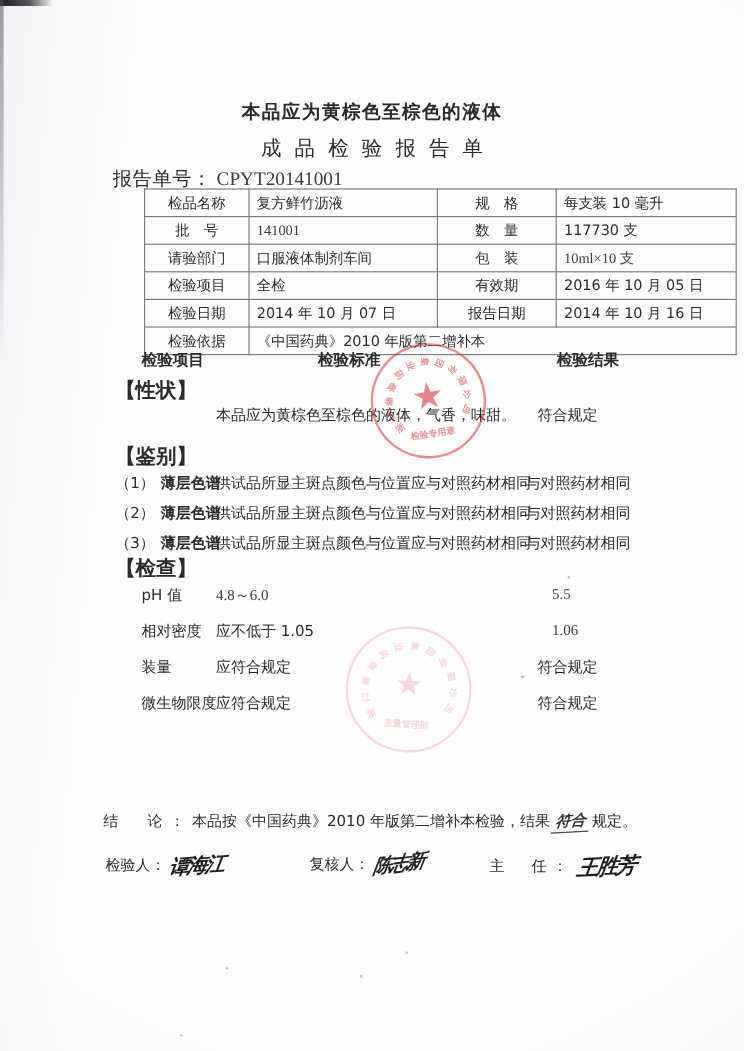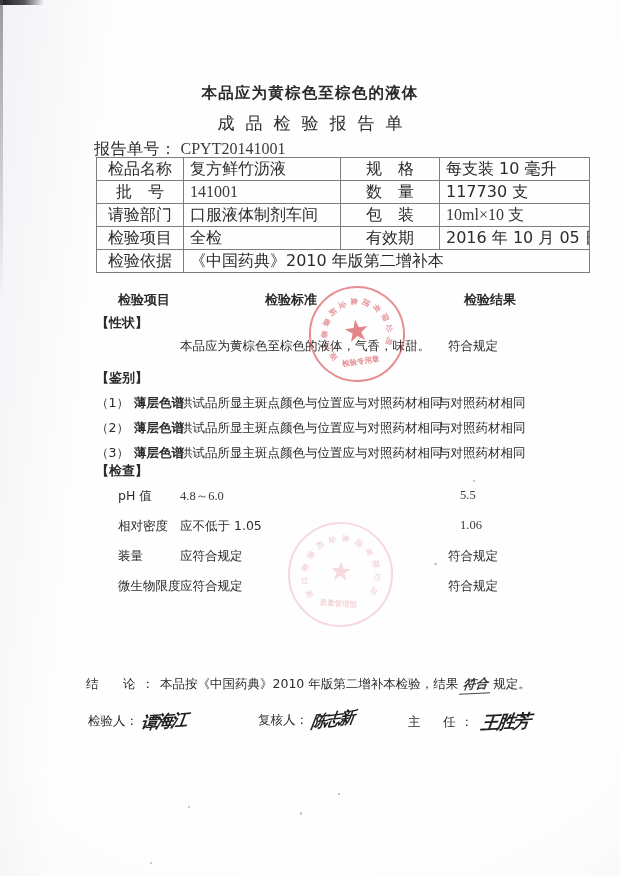--- a/index.html
+++ b/index.html
@@ -65,24 +65,24 @@
   .report-no .rn-label { letter-spacing: 0.5px; }
   .report-no .rn-value {
     font-family: "Liberation Serif", "DejaVu Serif", serif;
     margin-left: 4px;
     color: #3a3a3a;
   }
 
   
   #info-table {
     position: absolute;
-    left: 96px; top: 157px;
+    left: 120px; top: 157px;
     width: 441px;
     border-collapse: collapse;
-    font-size: 16px;
+    font-size: 12px;
     table-layout: fixed;
     padding-left: 28px;
   }
   #info-table td {
     border: 1px solid #7d7d85;
     height: 22px;
     padding: 0 6px;
     vertical-align: middle;
     white-space: nowrap;
     overflow: hidden;
@@ -108,21 +108,21 @@
     font-weight: bold;
   }
   .col-headers .ch-item { position: absolute; left: 118px; }
   .col-headers .ch-std  { position: absolute; left: 265px; }
   .col-headers .ch-res  { position: absolute; left: 464px; }
 
   
   .sec-title {
     position: absolute;
     left: 96px;
-    font-size: 13px;
+    font-size: 17px;
     font-weight: bold;
   }
   .cell-item { position: absolute; left: 118px; font-size: 12.5px; white-space: nowrap; }
   .cell-std  { position: absolute; left: 180px; font-size: 12.5px; white-space: nowrap; }
   .cell-res  { position: absolute; left: 448px; font-size: 12.5px; white-space: nowrap; }
   .cell-res.num { left: 460px; font-family: "Liberation Serif","DejaVu Serif",serif; color:#3a3a3a; }
   .cell-std.num { font-family: "Liberation Serif","DejaVu Serif",serif; color:#3a3a3a; }
   .ident-no { position: absolute; left: 96px; font-size: 12.5px; white-space: nowrap; }
   .ident-name { position: absolute; left: 134px; font-size: 12.5px; font-weight: bold; white-space: nowrap; }
   .ident-std { position: absolute; left: 180px; font-size: 12.5px; white-space: nowrap; }
@@ -266,20 +266,26 @@
         <td class="k">请验部门</td>
         <td class="v">口服液体制剂车间</td>
         <td class="k2">包　装</td>
         <td class="v2 serifnum">10ml×10 支</td>
       </tr>
       <tr>
         <td class="k">检验项目</td>
         <td class="v">全检</td>
         <td class="k2">有效期</td>
         <td class="v2">2016 年 10 月 05 日</td>
+      </tr>
+      <tr>
+        <td class="k">检验日期</td>
+        <td class="v">2014 年 10 月 07 日</td>
+        <td class="k2">报告日期</td>
+        <td class="v2">2014 年 10 月 16 日</td>
       </tr>
       <tr>
         <td class="k">检验依据</td>
         <td class="v" colspan="3">《中国药典》2010 年版第二增补本</td>
       </tr>
     </tbody>
   </table>
 
   <div class="col-headers">
     <span class="ch-item">检验项目</span>

